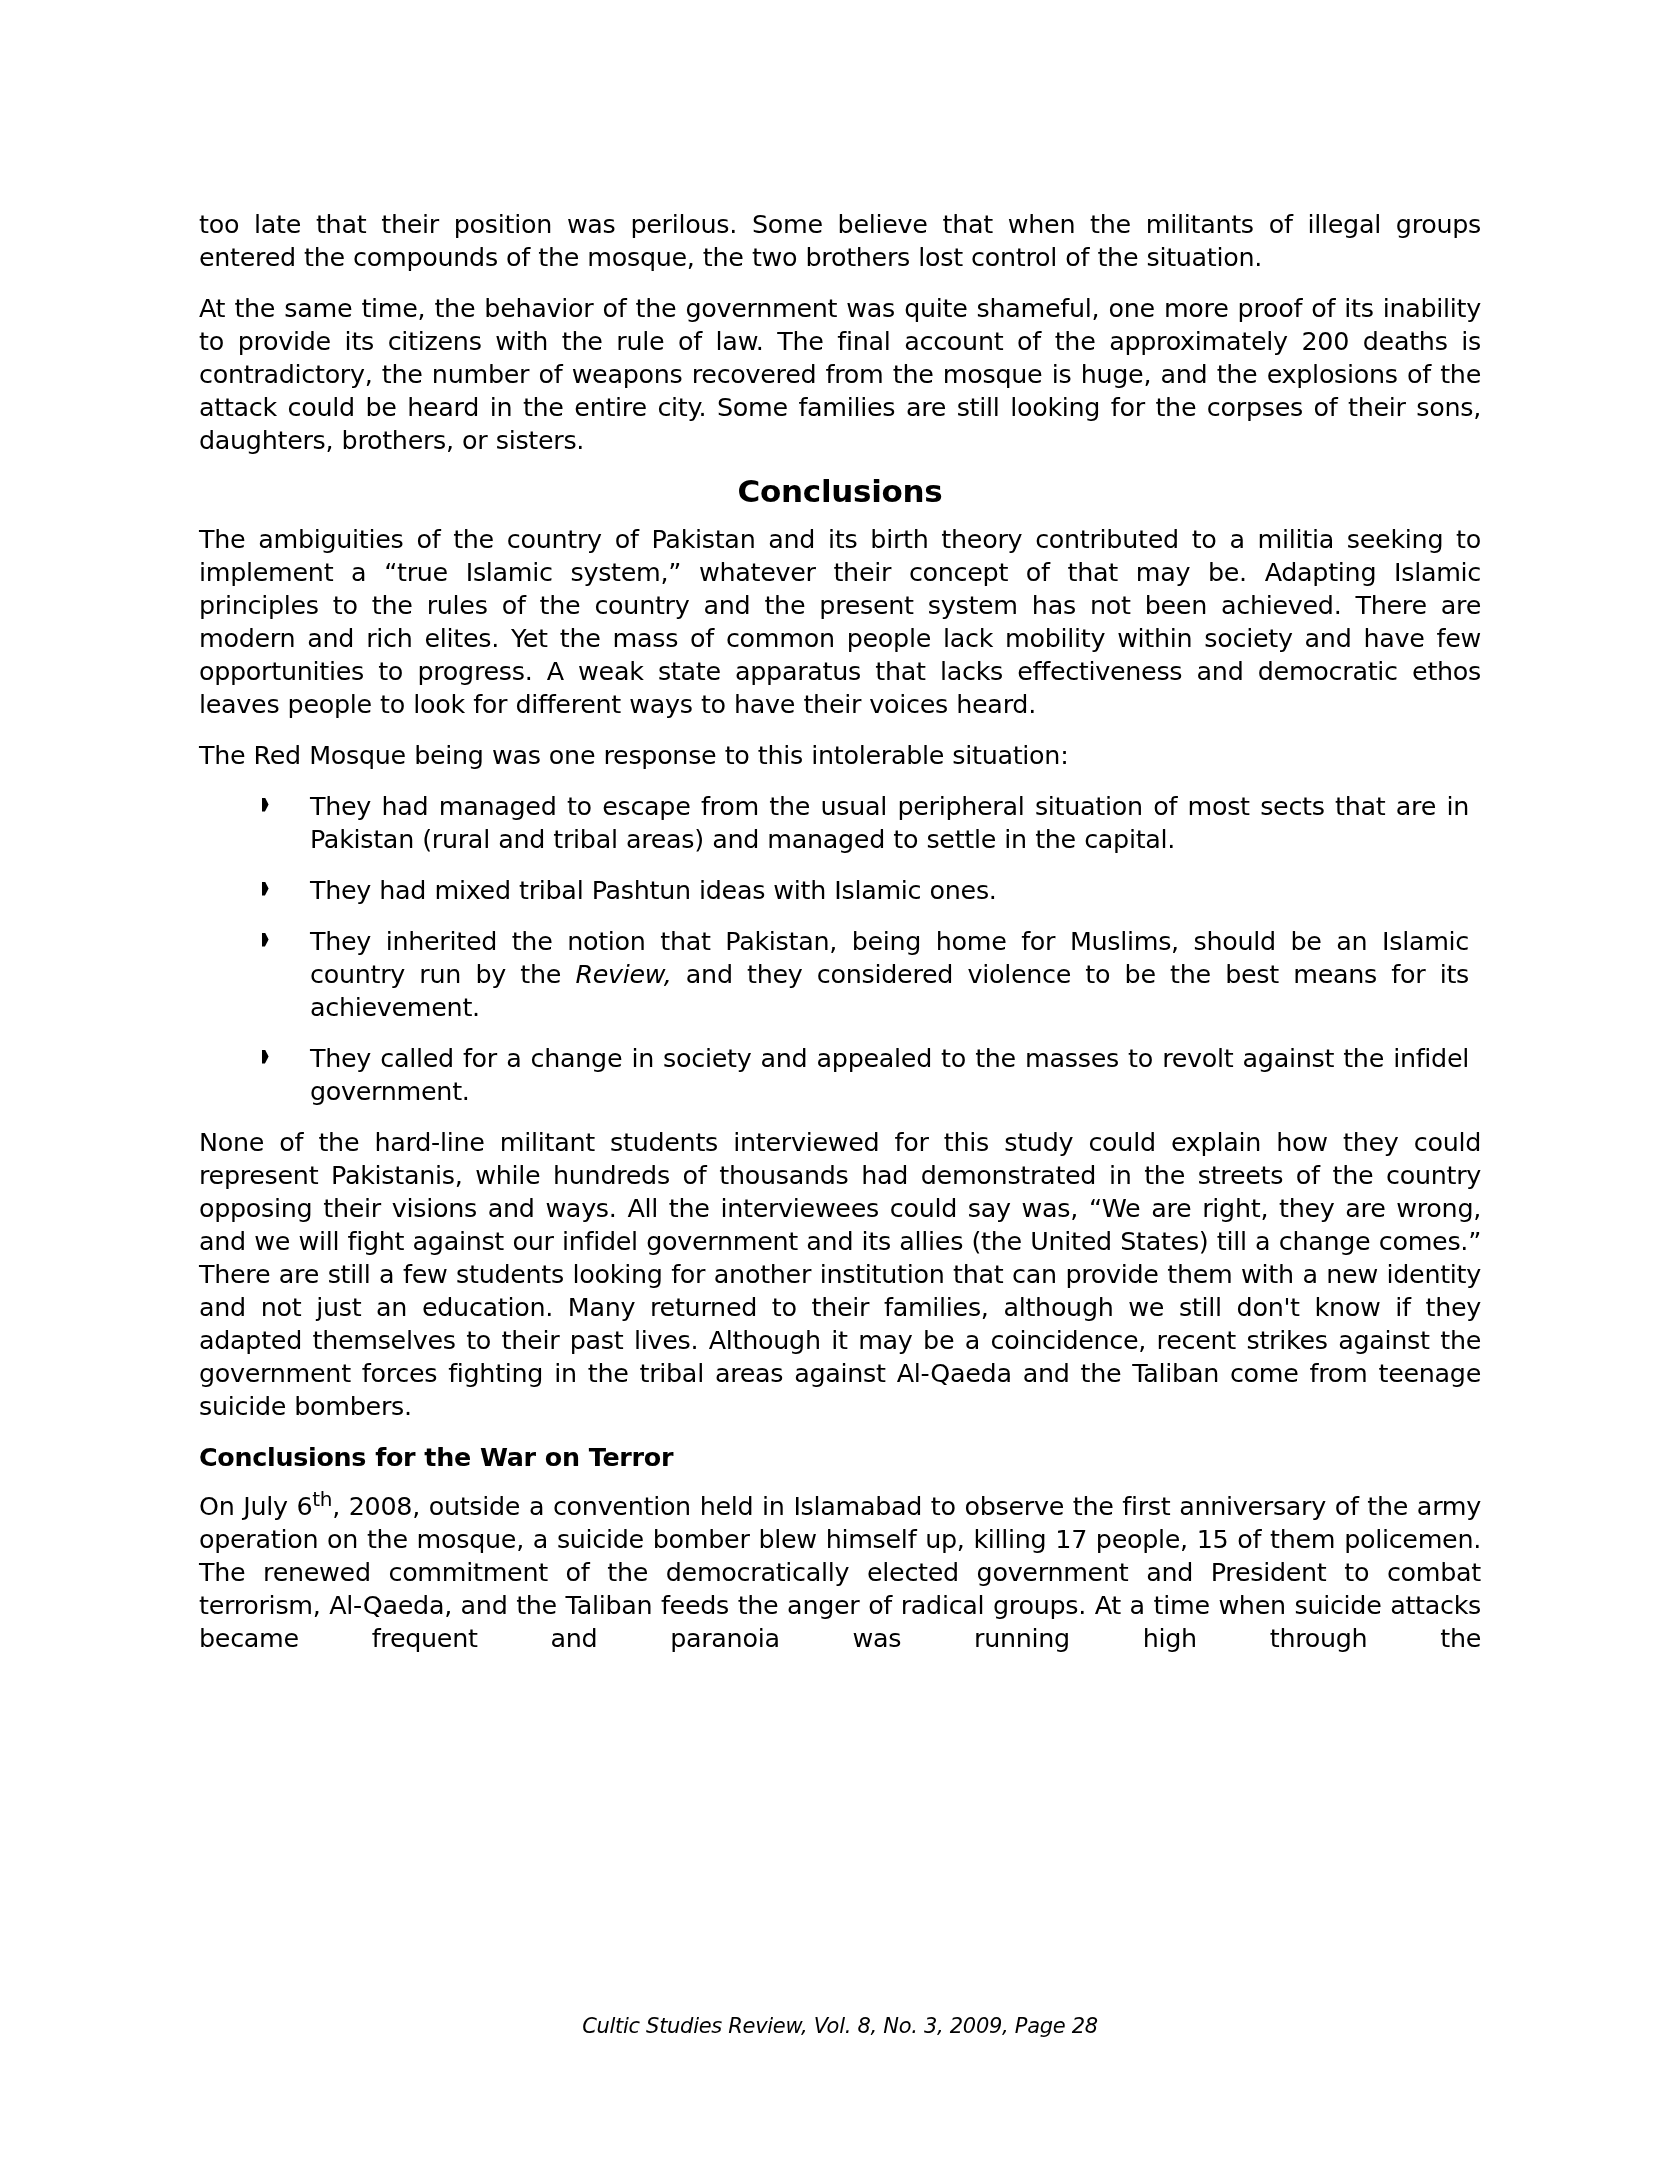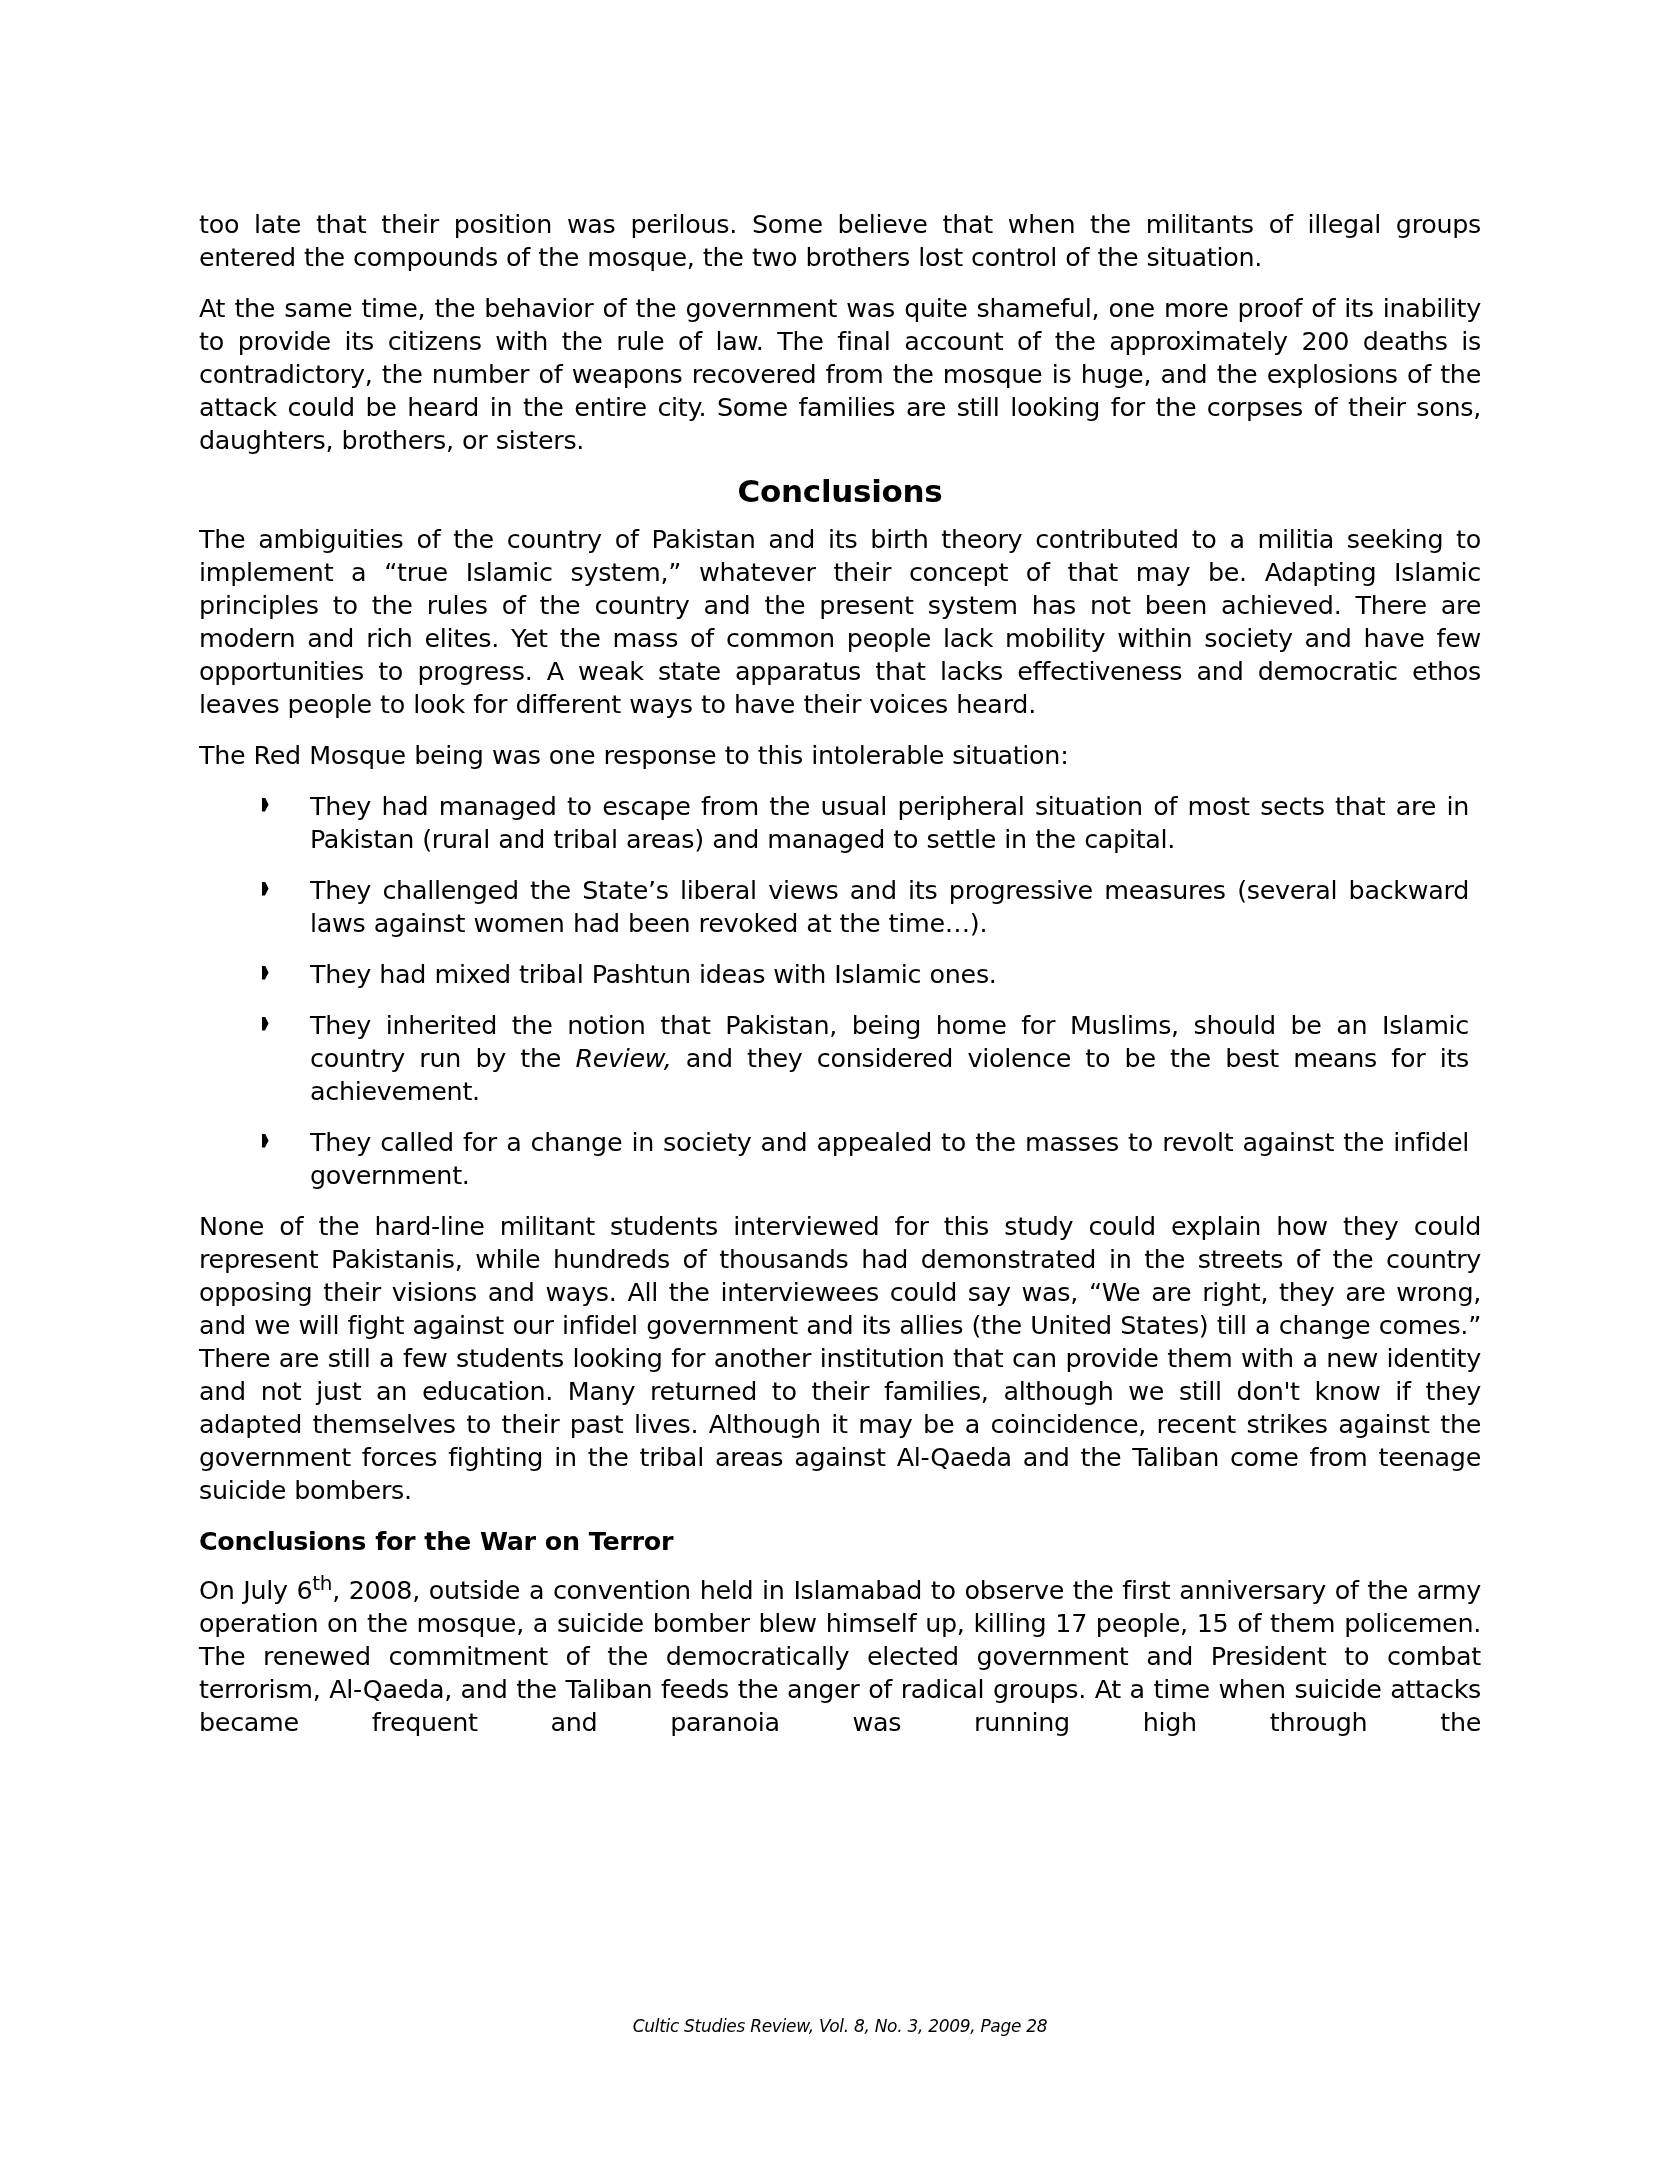--- a/index.html
+++ b/index.html
@@ -16,42 +16,38 @@
   .bullets { list-style: none; margin: 12px; padding: 0; }
   .bullet-item { position: relative; padding-left: 99px; margin: 0 0 18px 0; text-align: justify; }
   .bullet-icon {
     position: absolute; left: 51px; top: 7.5px; width: 6.6px; height: 14px; background: #000;
     clip-path: polygon(0 0, 45% 0, 100% 50%, 45% 100%, 0 100%);
   }
   .italic { font-style: italic; }
   sup { font-size: 20px; line-height: 0; vertical-align: 9.4px; }
   .footer {
     position: absolute; left: 199px; width: 1282px; top: 2013px; text-align: center;
-    font-family: "DejaVu Sans", sans-serif; font-style: italic; font-size: 17px; line-height: 26px; color: #000;
+    font-family: "DejaVu Sans", sans-serif; font-style: italic; font-size: 21px; line-height: 26px; color: #000;
     letter-spacing: -0.3px;
   }
 </style>
 </head>
 <body>
 
 <div class="page">
   <p class="para">too late that their position was perilous. Some believe that when the militants of illegal groups entered the compounds of the mosque, the two brothers lost control of the situation.</p>
   <p class="para">At the same time, the behavior of the government was quite shameful, one more proof of its inability to provide its citizens with the rule of law. The final account of the approximately 200 deaths is contradictory, the number of weapons recovered from the mosque is huge, and the explosions of the attack could be heard in the entire city. Some families are still looking for the corpses of their sons, daughters, brothers, or sisters.</p>
   <h2 class="heading-center" style="font-size:31px;">Conclusions</h2>
   <p class="para">The ambiguities of the country of Pakistan and its birth theory contributed to a militia seeking to implement a “true Islamic system,” whatever their concept of that may be. Adapting Islamic principles to the rules of the country and the present system has not been achieved. There are modern and rich elites. Yet the mass of common people lack mobility within society and have few opportunities to progress. A weak state apparatus that lacks effectiveness and democratic ethos leaves people to look for different ways to have their voices heard.</p>
   <p class="para">The Red Mosque being was one response to this intolerable situation:</p>
 
   <ul class="bullets">
     <li class="bullet-item">
       <span class="bullet-icon"></span>
       <span>They had managed to escape from the usual peripheral situation of most sects that are in Pakistan (rural and tribal areas) and managed to settle in the capital.</span>
-    </li>
-    <li class="bullet-item">
-      <span class="bullet-icon"></span>
-      <span>They challenged the State’s liberal views and its progressive measures (several backward laws against women had been revoked at the time…).</span>
     </li>
     <li class="bullet-item">
       <span class="bullet-icon"></span>
       <span>They had mixed tribal Pashtun ideas with Islamic ones.</span>
     </li>
     <li class="bullet-item">
       <span class="bullet-icon"></span>
       <span><span>They inherited the notion that Pakistan, being home for Muslims, should be an Islamic country run by the </span><span class="italic">Review,</span><span> and they considered violence to be the best means for its achievement.</span></span>
     </li>
     <li class="bullet-item">

